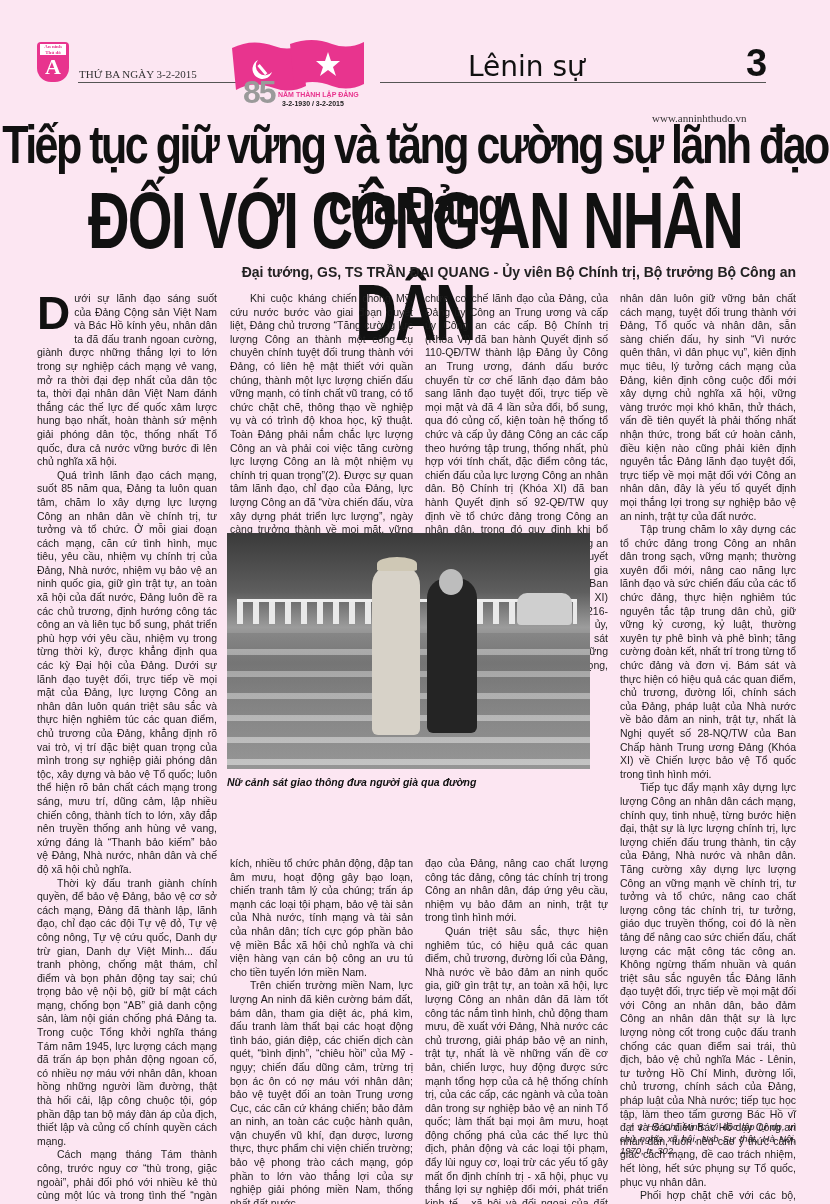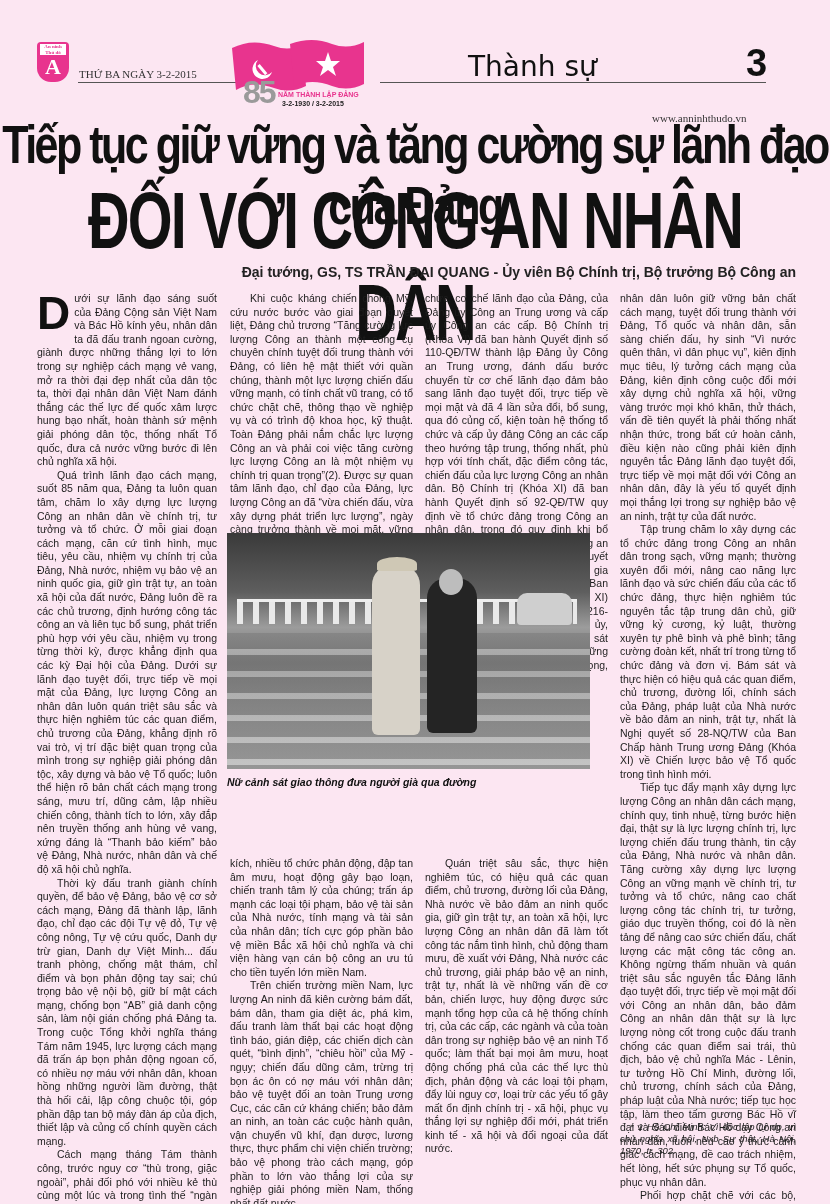--- a/index.html
+++ b/index.html
@@ -128,21 +128,21 @@
     <g fill="#fff">
       <path d="M30 22 a10 10 0 1 0 14 12 a8 8 0 1 1 -14 -12z"></path>
       <rect x="33" y="26" width="3" height="12" transform="rotate(-40 34 32)"></rect>
     </g>
     <polygon points="100,14 103,23 112,23 105,29 108,38 100,32 92,38 95,29 88,23 97,23" fill="#fff"></polygon>
   </svg>
   <div class="anniv-num">85</div>
   <div class="anniv-text">NĂM THÀNH LẬP ĐẢNG</div>
   <div class="anniv-dates">3-2-1930 / 3-2-2015</div>
 
-  <div class="section">Thành sự</div>
+  <div class="section">Lênin sự</div>
   <div class="url">www.anninhthudo.vn</div>
   <div class="pageno">3</div>
 </div>
 
 <div class="headline1">Tiếp tục giữ vững và tăng cường sự lãnh đạo của Đảng</div>
 <div class="headline2">ĐỐI VỚI CÔNG AN NHÂN DÂN</div>
 <div class="byline">Đại tướng, GS, TS TRẦN ĐẠI QUANG - Ủy viên Bộ Chính trị, Bộ trưởng Bộ Công an</div>
 
 <div class="col c1">
   <p class="first"><span class="dropcap">D</span><span>ưới sự lãnh đạo sáng suốt của Đảng Cộng sản Việt Nam và Bác Hồ kính yêu, nhân dân ta đã đấu tranh ngoan cường, giành được những thắng lợi to lớn trong sự nghiệp cách mạng vẻ vang, mở ra thời đại đẹp nhất của dân tộc ta, thời đại nhân dân Việt Nam đánh thắng các thế lực đế quốc xâm lược hung bạo nhất, hoàn thành sứ mệnh giải phóng dân tộc, thống nhất Tổ quốc, đưa cả nước vững bước đi lên chủ nghĩa xã hội.</span></p>
@@ -171,20 +171,21 @@
 </div>
 <div class="caption">Nữ cảnh sát giao thông đưa người già qua đường</div>
 
 <div class="col c2b">
   <p class="first">kích, nhiều tổ chức phản động, đập tan âm mưu, hoạt động gây bạo loạn, chiến tranh tâm lý của chúng; trấn áp mạnh các loại tội phạm, bảo vệ tài sản của Nhà nước, tính mạng và tài sản của nhân dân; tích cực góp phần bảo vệ miền Bắc xã hội chủ nghĩa và chi viện hàng vạn cán bộ công an ưu tú cho tiền tuyến lớn miền Nam.</p>
   <p>Trên chiến trường miền Nam, lực lượng An ninh đã kiên cường bám đất, bám dân, tham gia diệt ác, phá kìm, đấu tranh làm thất bại các hoạt động tình báo, gián điệp, các chiến dịch càn quét, “bình định”, “chiêu hồi” của Mỹ - ngụy; chiến đấu dũng cảm, trừng trị bọn ác ôn có nợ máu với nhân dân; bảo vệ tuyệt đối an toàn Trung ương Cục, các căn cứ kháng chiến; bảo đảm an ninh, an toàn các cuộc hành quân, vận chuyển vũ khí, đạn dược, lương thực, thực phẩm chi viện chiến trường; bảo vệ phong trào cách mạng, góp phần to lớn vào thắng lợi của sự nghiệp giải phóng miền Nam, thống nhất đất nước.</p>
 
 </div>
 
 <div class="col c3b">
+  <p class="first">đạo của Đảng, nâng cao chất lượng công tác đảng, công tác chính trị trong Công an nhân dân, đáp ứng yêu cầu, nhiệm vụ bảo đảm an ninh, trật tự trong tình hình mới.</p>
   <p>Quán triệt sâu sắc, thực hiện nghiêm túc, có hiệu quả các quan điểm, chủ trương, đường lối của Đảng, Nhà nước về bảo đảm an ninh quốc gia, giữ gìn trật tự, an toàn xã hội, lực lượng Công an nhân dân đã làm tốt công tác nắm tình hình, chủ động tham mưu, đề xuất với Đảng, Nhà nước các chủ trương, giải pháp bảo vệ an ninh, trật tự, nhất là về những vấn đề cơ bản, chiến lược, huy động được sức mạnh tổng hợp của cả hệ thống chính trị, của các cấp, các ngành và của toàn dân trong sự nghiệp bảo vệ an ninh Tổ quốc; làm thất bại mọi âm mưu, hoạt động chống phá của các thế lực thù địch, phản động và các loại tội phạm, đẩy lùi nguy cơ, loại trừ các yếu tố gây mất ổn định chính trị - xã hội, phục vụ thắng lợi sự nghiệp đổi mới, phát triển kinh tế - xã hội và đối ngoại của đất nước.</p>
 
 </div>
 
 <div class="col c4">
   <p class="first">nhân dân luôn giữ vững bản chất cách mạng, tuyệt đối trung thành với Đảng, Tổ quốc và nhân dân, sẵn sàng chiến đấu, hy sinh “Vì nước quên thân, vì dân phục vụ”, kiên định mục tiêu, lý tưởng cách mạng của Đảng, kiên định công cuộc đổi mới xây dựng chủ nghĩa xã hội, vững vàng trước mọi khó khăn, thử thách, vấn đề tiên quyết là phải thống nhất nhận thức, trong bất cứ hoàn cảnh, điều kiện nào cũng phải kiên định nguyên tắc Đảng lãnh đạo tuyệt đối, trực tiếp về mọi mặt đối với Công an nhân dân, đây là yếu tố quyết định mọi thắng lợi trong sự nghiệp bảo vệ an ninh, trật tự của đất nước.</p>
   <p>Tập trung chăm lo xây dựng các tổ chức đảng trong Công an nhân dân trong sạch, vững mạnh; thường xuyên đổi mới, nâng cao năng lực lãnh đạo và sức chiến đấu của các tổ chức đảng, thực hiện nghiêm túc nguyên tắc tập trung dân chủ, giữ vững kỷ cương, kỷ luật, thường xuyên tự phê bình và phê bình; tăng cường đoàn kết, nhất trí trong từng tổ chức đảng và đơn vị. Bám sát và thực hiện có hiệu quả các quan điểm, chủ trương, đường lối, chính sách của Đảng, pháp luật của Nhà nước về bảo đảm an ninh, trật tự, nhất là Nghị quyết số 28-NQ/TW của Ban Chấp hành Trung ương Đảng (Khóa XI) về Chiến lược bảo vệ Tổ quốc trong tình hình mới.</p>
   <p>Tiếp tục đẩy mạnh xây dựng lực lượng Công an nhân dân cách mạng, chính quy, tinh nhuệ, từng bước hiện đại, thật sự là lực lượng chính trị, lực lượng chiến đấu trung thành, tin cậy của Đảng, Nhà nước và nhân dân. Tăng cường xây dựng lực lượng Công an vững mạnh về chính trị, tư tưởng và tổ chức, nâng cao chất lượng công tác chính trị, tư tưởng, giáo dục truyền thống, coi đó là nền tảng để nâng cao sức chiến đấu, chất lượng các mặt công tác công an. Không ngừng thấm nhuần và quán triệt sâu sắc nguyên tắc Đảng lãnh đạo tuyệt đối, trực tiếp về mọi mặt đối với Công an nhân dân, bảo đảm Công an nhân dân thật sự là lực lượng nòng cốt trong cuộc đấu tranh chống các quan điểm sai trái, thù địch, bảo vệ chủ nghĩa Mác - Lênin, tư tưởng Hồ Chí Minh, đường lối, chủ trương, chính sách của Đảng, pháp luật của Nhà nước; tiếp tục học tập, làm theo tấm gương Bác Hồ vĩ đại và Sáu điều Bác Hồ dạy Công an nhân dân, luôn nêu cao ý thức cảnh giác cách mạng, đề cao trách nhiệm, hết lòng, hết sức phụng sự Tổ quốc, phục vụ nhân dân.</p>
   <p>Phối hợp chặt chẽ với các bộ, ban, ngành, địa phương, nhất là với Quân đội nhân dân trong xây dựng, củng cố thế trận an ninh nhân dân kết hợp với thế trận quốc phòng toàn dân vững chắc, huy động sức mạnh tổng hợp của cả hệ thống chính trị và toàn dân trong công tác đấu tranh phòng, chống tội phạm, bảo vệ an ninh, trật tự và xây dựng lực lượng Công an nhân dân trong sạch, vững mạnh. Tăng cường mối quan hệ gắn bó mật thiết với nhân dân, có nhiều hình thức phù hợp để nắm bắt kịp thời tâm tư, nguyện vọng, ý kiến đóng góp, phát huy vai trò giám sát của nhân dân đối với Công an nhân dân. Phấn đấu thực hiện lý tưởng cao đẹp là lấy hạnh phúc của nhân dân làm niềm vui, lẽ sống; lấy xây dựng bản lĩnh chính trị vững vàng, lòng trung thành tuyệt đối với Đảng, Tổ quốc, nhân dân và chế độ xã hội chủ nghĩa, lấy sự nghiệp cách mạng quang vinh của Đảng làm mục tiêu giáo dục, rèn luyện và công tác, chiến đấu của lực lượng Công an nhân dân.</p>
 </div>

